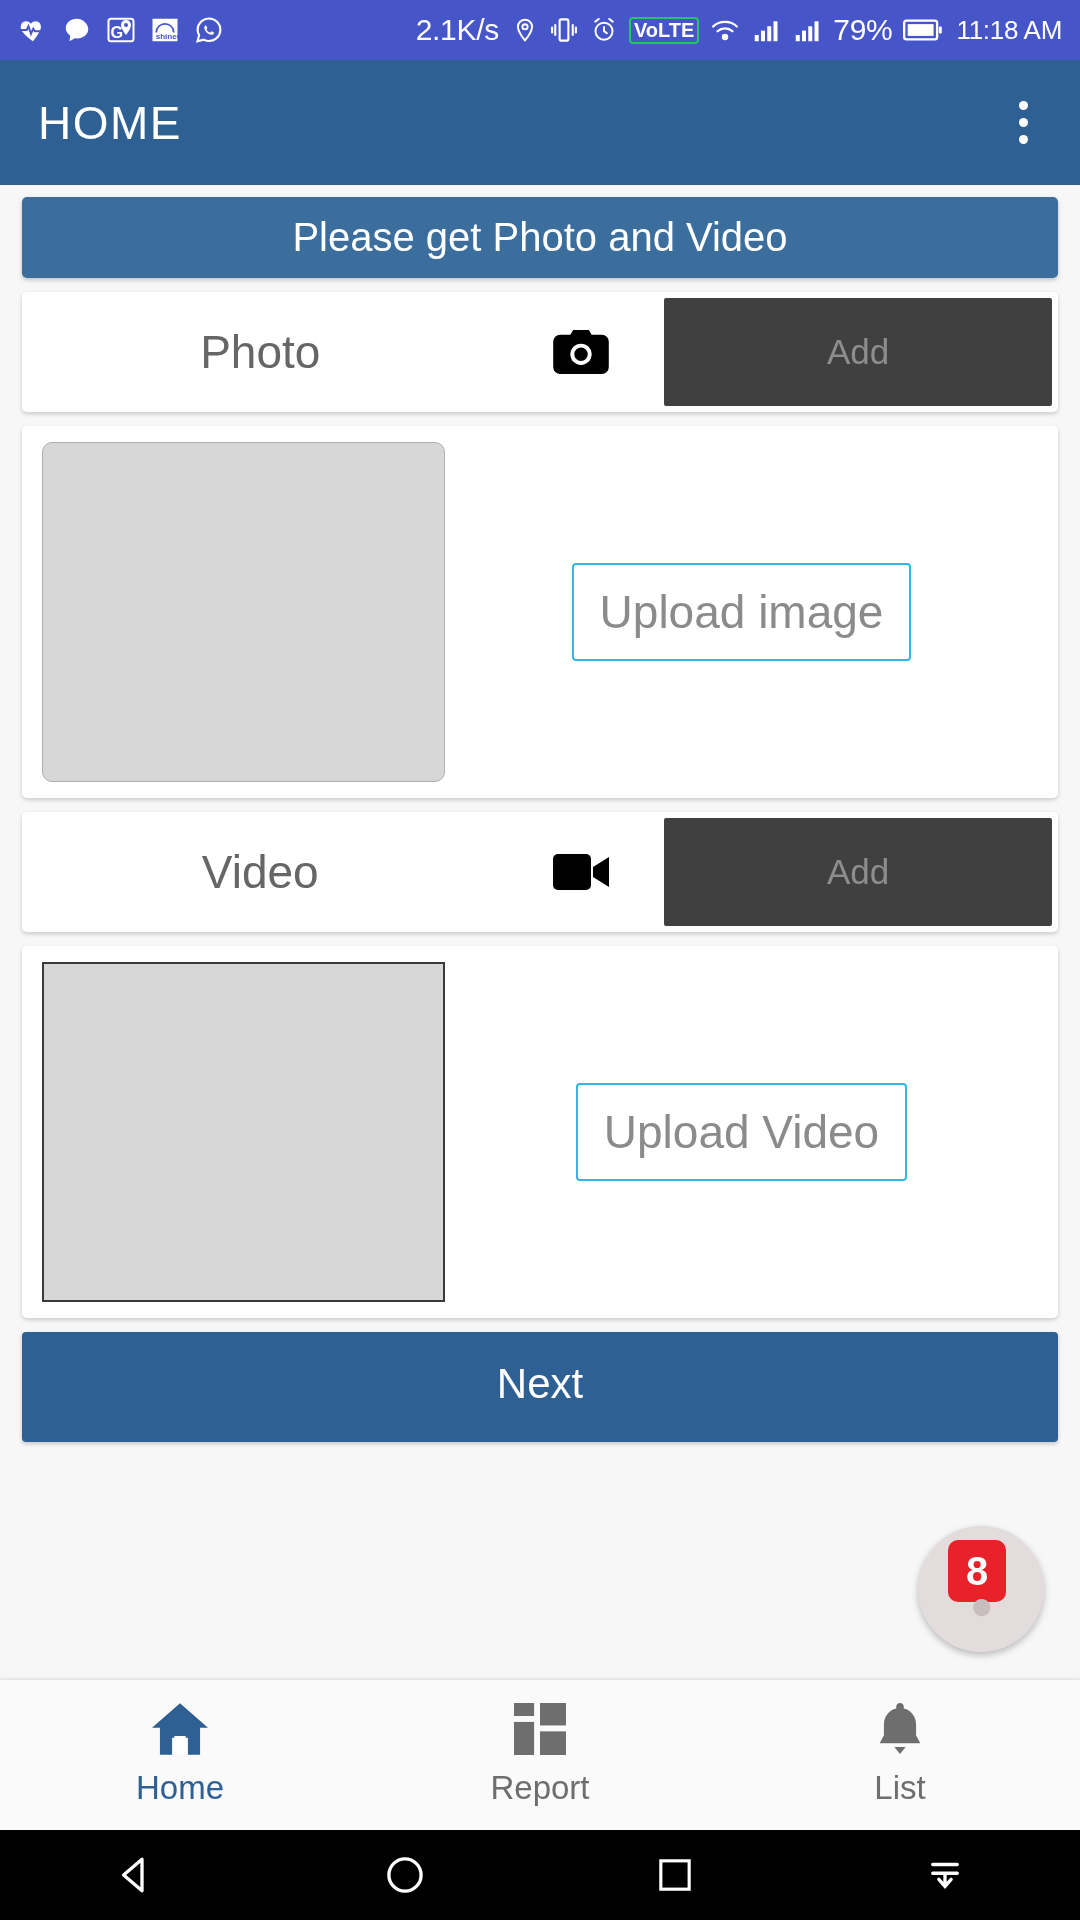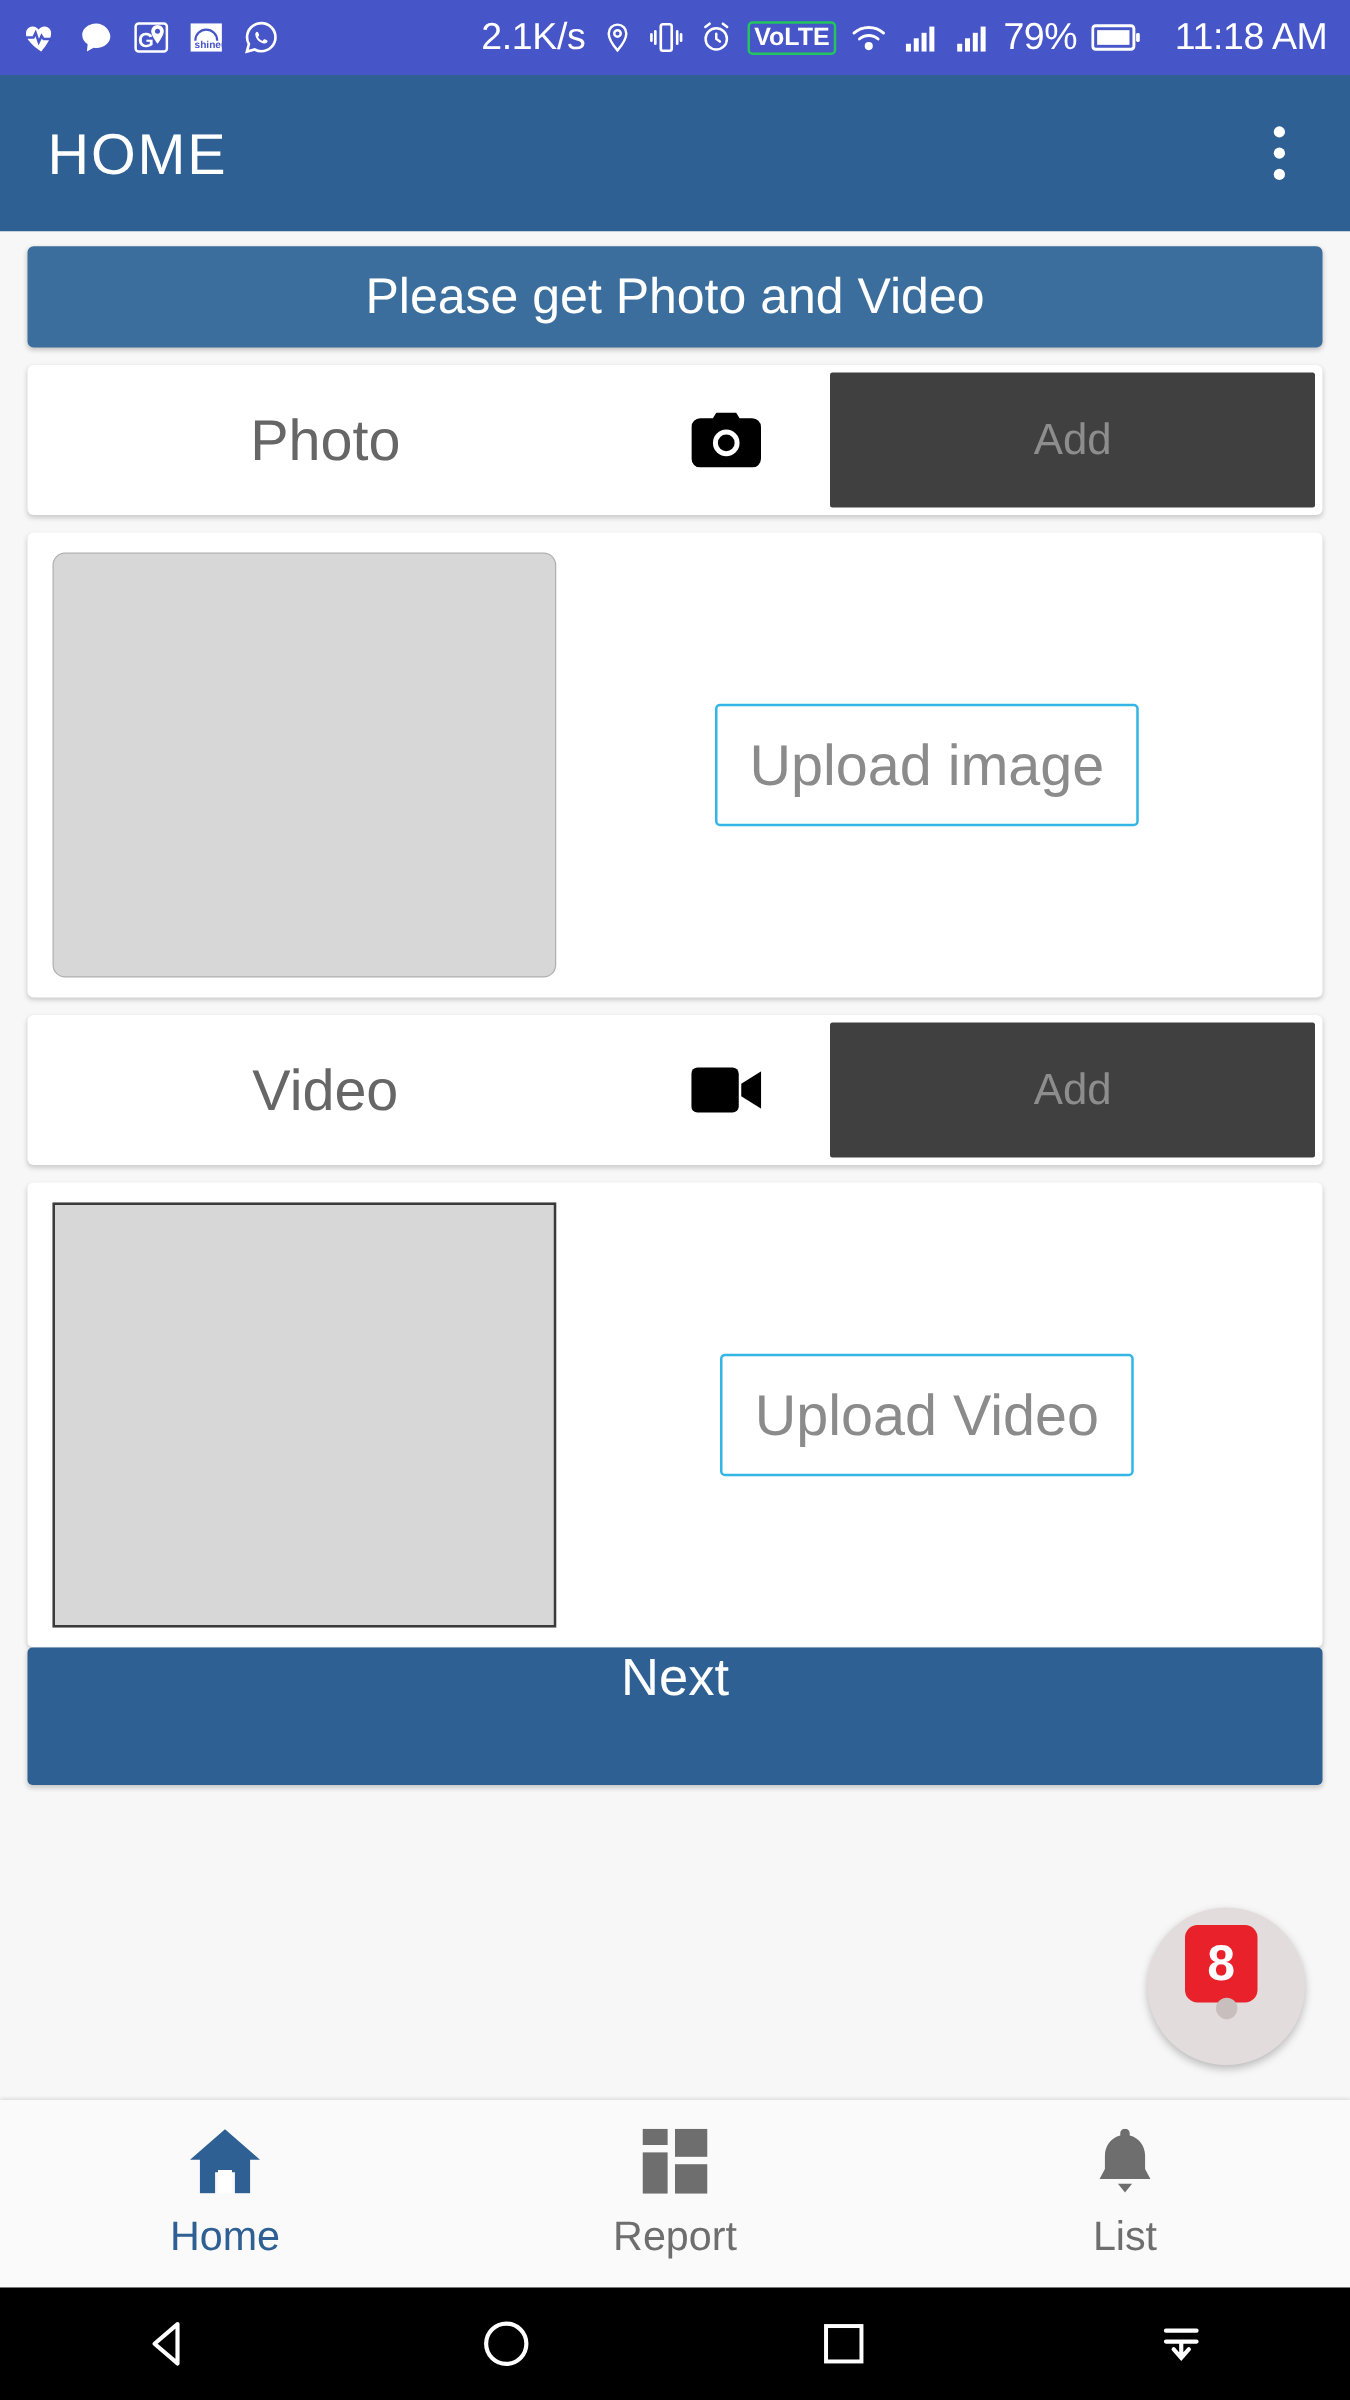--- a/index.html
+++ b/index.html
@@ -31,21 +31,21 @@
   }
   .sicon { display:inline-block; line-height:1; }
   .sicon svg { display:block; }
   .netspeed { font-size:30px; margin-right:2px; }
   .volte-box {
     border:2px solid #22c55e; border-radius:4px;
     font-size:20px; font-weight:bold; padding:1px 3px;
     line-height:1.05; letter-spacing:0px;
   }
   .battery-pct { font-size:30px; }
-  .clock { font-size:30px; margin-left:16px; }
+  .clock { font-size:26px; margin-left:2px; }
 
   
   #app-bar {
     height:125px;
     background:#2f6094;
     display:flex;
     align-items:center;
     padding:0 38px;
     position:relative;
     z-index:5;
@@ -140,27 +140,28 @@
     border-radius:4px;
     background:#ffffff;
     padding:20px 26px;
     font-size:46px;
     color:#8b8b8b;
     cursor:pointer;
     white-space:nowrap;
   }
 
   .next-btn {
-    margin-top:0;
+    margin-top:14px;
     height:110px;
     background:#2f6094;
     border-radius:4px;
     display:flex; align-items:flex-start; justify-content:center;
     color:#ffffff;
     font-size:42px;
+    padding-top:28px;
     cursor:pointer;
     box-shadow:0 2px 4px rgba(0,0,0,0.2);
     text-align:right;
   }
 
   
   #fab {
     position:absolute;
     right:36px;
     bottom:268px;

